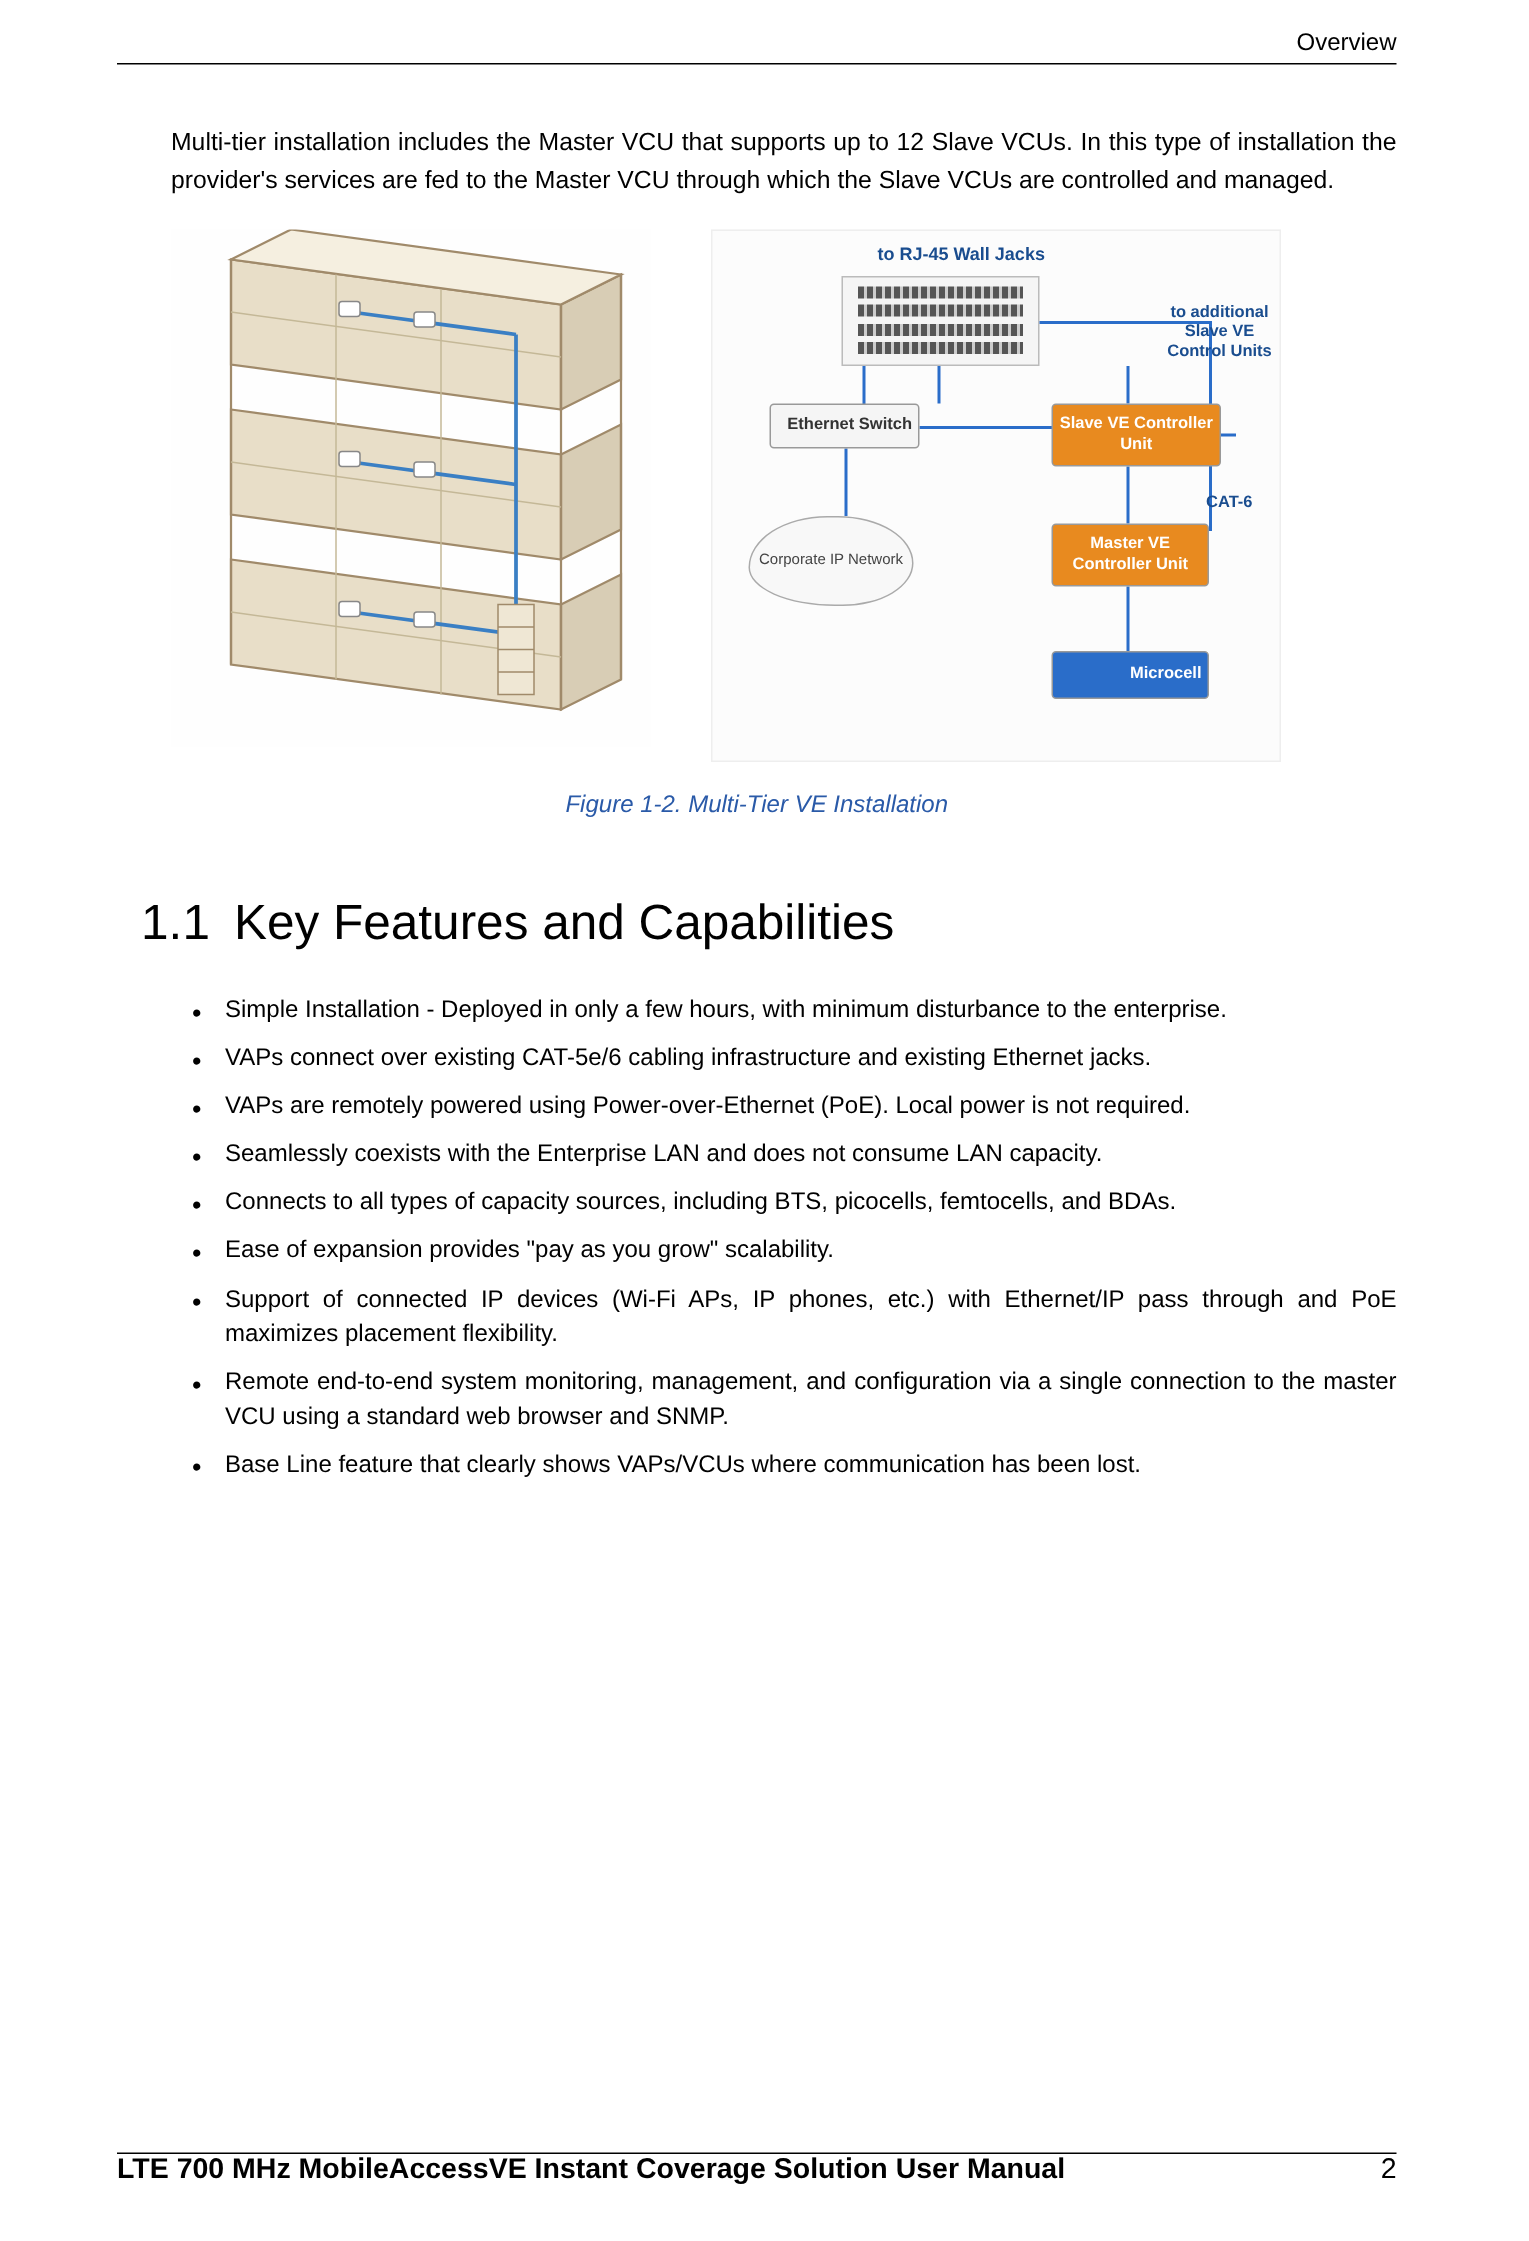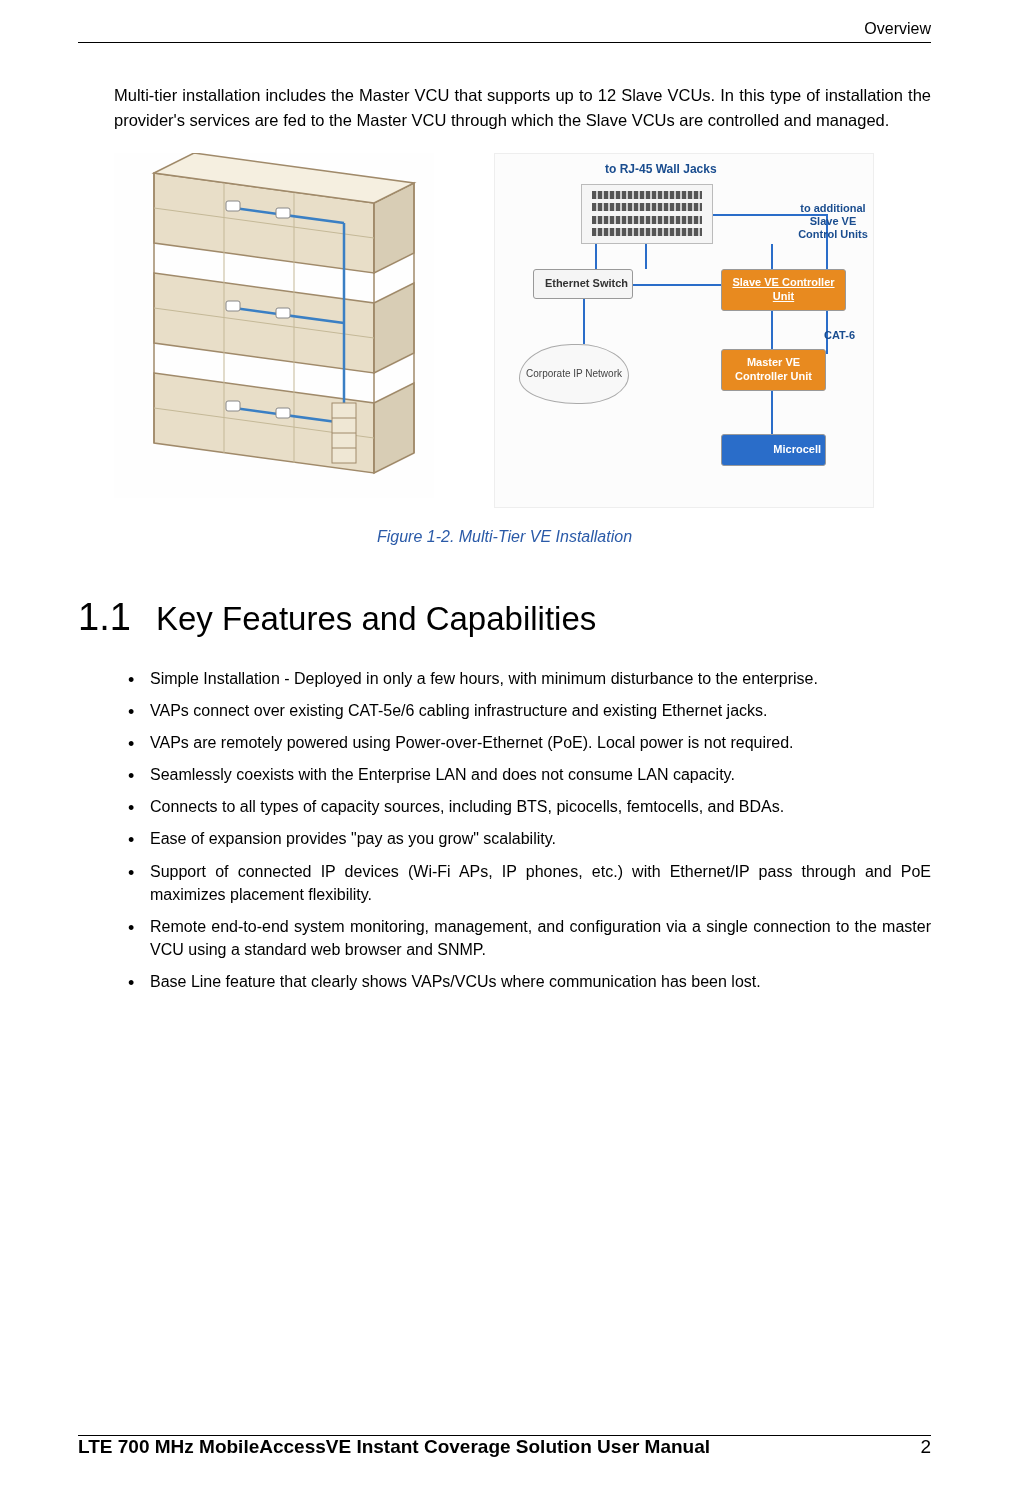--- a/index.html
+++ b/index.html
@@ -21,21 +21,21 @@
     }
     .intro {
       font-size: 16.5px;
       line-height: 1.5;
       text-align: justify;
       margin-left: 36px;
       margin-bottom: 20px;
     }
     .figure-wrap {
       display: flex;
-      gap: 60px;
+      gap: 40px;
       justify-content: flex-start;
       margin-left: 36px;
       margin-bottom: 20px;
     }
     .fig-3d {
       width: 320px;
       height: 345px;
       background: #fefefe;
       position: relative;
     }
@@ -86,25 +86,24 @@
       line-height: 1.2;
       border-radius: 3px;
     }
     .eth-switch {
       top: 115px; left: 38px; width: 100px; height: 30px;
       background: #f5f5f5;
       color: #333;
       font-weight: bold;
     }
     .slave-vcu {
-      top: 115px; left: 226px; width: 125px; height: 42px;
+      top: 115px; left: 226px; width: 113px; height: 42px;
       background: #e88a1f;
       color: #fff;
       font-weight: bold;
-      text-decoration: underline;
     }
     .master-vcu {
       top: 195px; left: 226px; width: 105px; height: 42px;
       background: #e88a1f;
       color: #fff;
       font-weight: bold;
     }
     .microcell {
       top: 280px; left: 226px; width: 105px; height: 32px;
       background: #2a6dc9;
@@ -145,22 +144,23 @@
       margin: 18px 0 50px 0;
     }
     .section-heading {
       display: flex;
       align-items: baseline;
       font-family: Arial, sans-serif;
       font-weight: normal;
       margin-bottom: 28px;
     }
     .section-num {
-      font-size: 38px;
+      font-size: 33px;
       width: 78px;
+      text-align: center;
     }
     .section-title {
       font-size: 33px;
     }
     ul.features {
       list-style: none;
       margin-left: 50px;
       padding-right: 0;
     }
     ul.features li {

